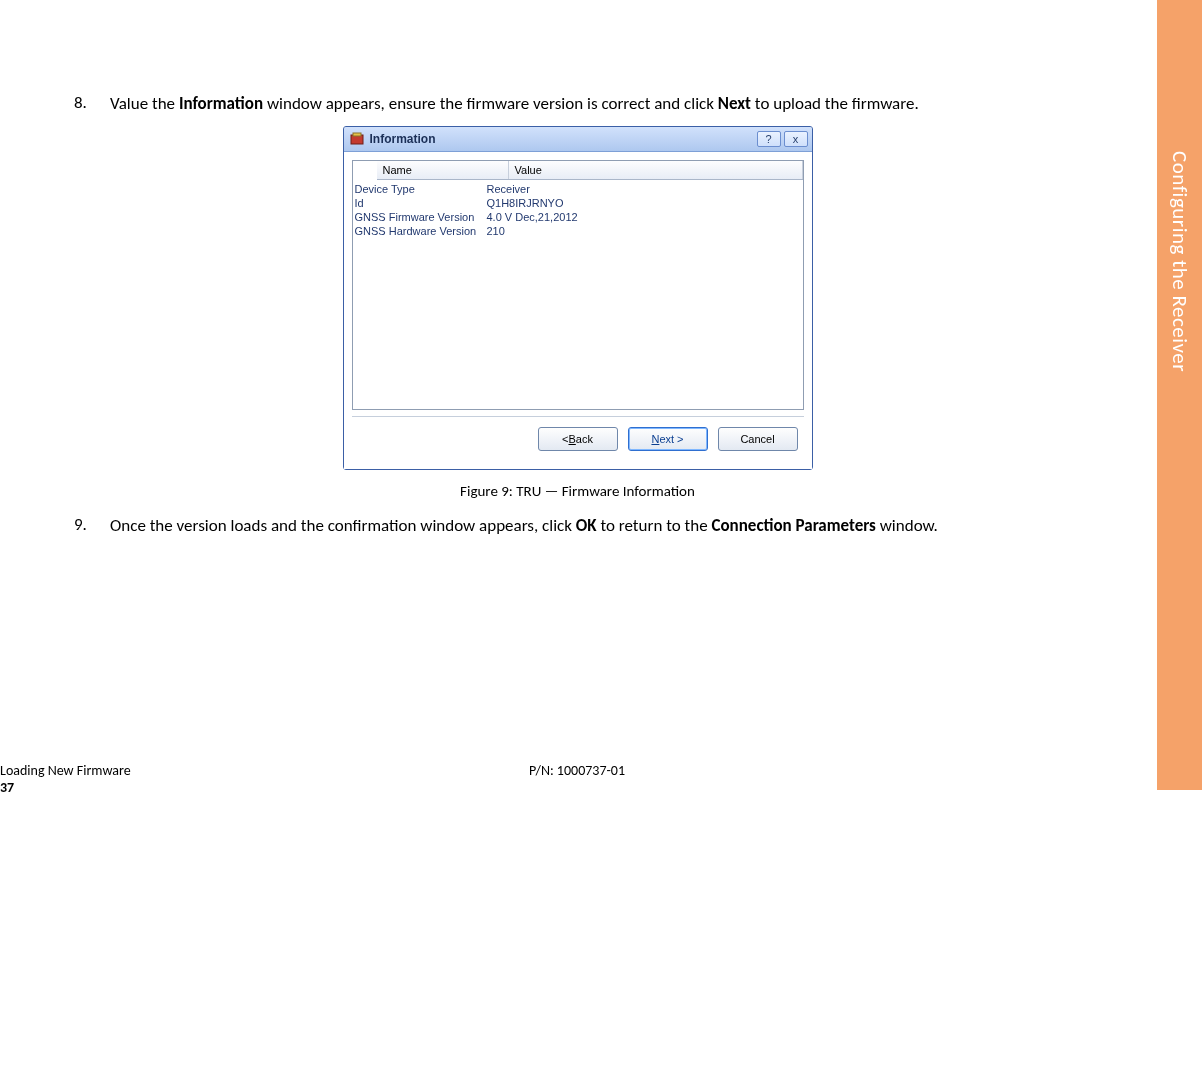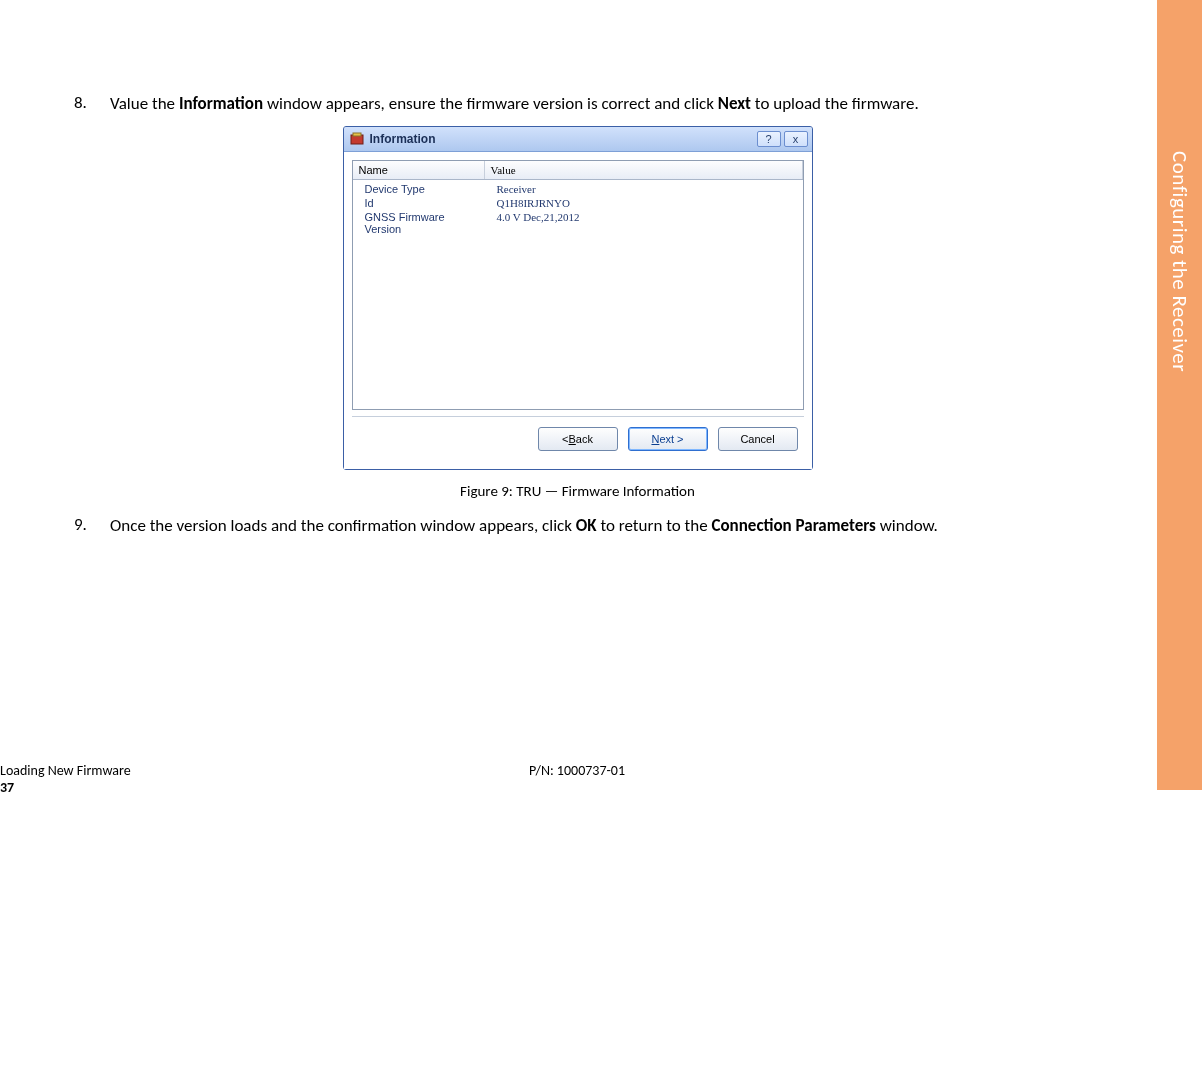--- a/index.html
+++ b/index.html
@@ -78,31 +78,32 @@
     height: 250px;
     font-family: Tahoma, Arial, sans-serif;
     font-size: 11px;
     color: #22396f;
     background: #fff;
   }
   .info-header {
     display: flex;
     background: linear-gradient(#fdfdfe,#e8edf6);
     border-bottom: 1px solid #aab6c9;
+    margin-left: 24px;
   }
   .info-header .col {
     padding: 3px 6px;
     border-right: 1px solid #c7cfdc;
     color: #000;
   }
   .info-rows { padding: 2px 0; }
   .info-row { display: flex; padding: 1px 0; }
-  .info-row .col { padding: 0 12px; }
+  .info-row .col { padding: 0 2px; }
   .col-name { width: 132px; }
-  .col-value { flex: 1; font-family: Liberation Serif, serif; }
+  .col-value { flex: 1; }
   .dlg-sep { height: 1px; background: #c6cfdc; margin: 6px 0 10px 0; }
   .dlg-buttons {
     display: flex;
     justify-content: flex-end;
     gap: 10px;
     padding: 0 6px 10px 6px;
   }
   .dlg-btn {
     width: 80px; height: 24px;
     border: 1px solid #6f87aa;
@@ -186,20 +187,24 @@
                 <div class="col col-value">Receiver</div>
               </div>
               <div class="info-row">
                 <div class="col col-name">Id</div>
                 <div class="col col-value">Q1H8IRJRNYO</div>
               </div>
               <div class="info-row">
                 <div class="col col-name">GNSS Firmware Version</div>
                 <div class="col col-value">4.0 V Dec,21,2012</div>
               </div>
+              <div class="info-row">
+                <div class="col col-name">GNSS Hardware Version</div>
+                <div class="col col-value">210</div>
+              </div>
             </div>
           </div>
           <div class="dlg-sep"></div>
           <div class="dlg-buttons">
             <div class="dlg-btn">
               <span>&lt; </span>
                 <span class="u">B</span>
                 <span>ack</span>
             </div>
             <div class="dlg-btn primary">

